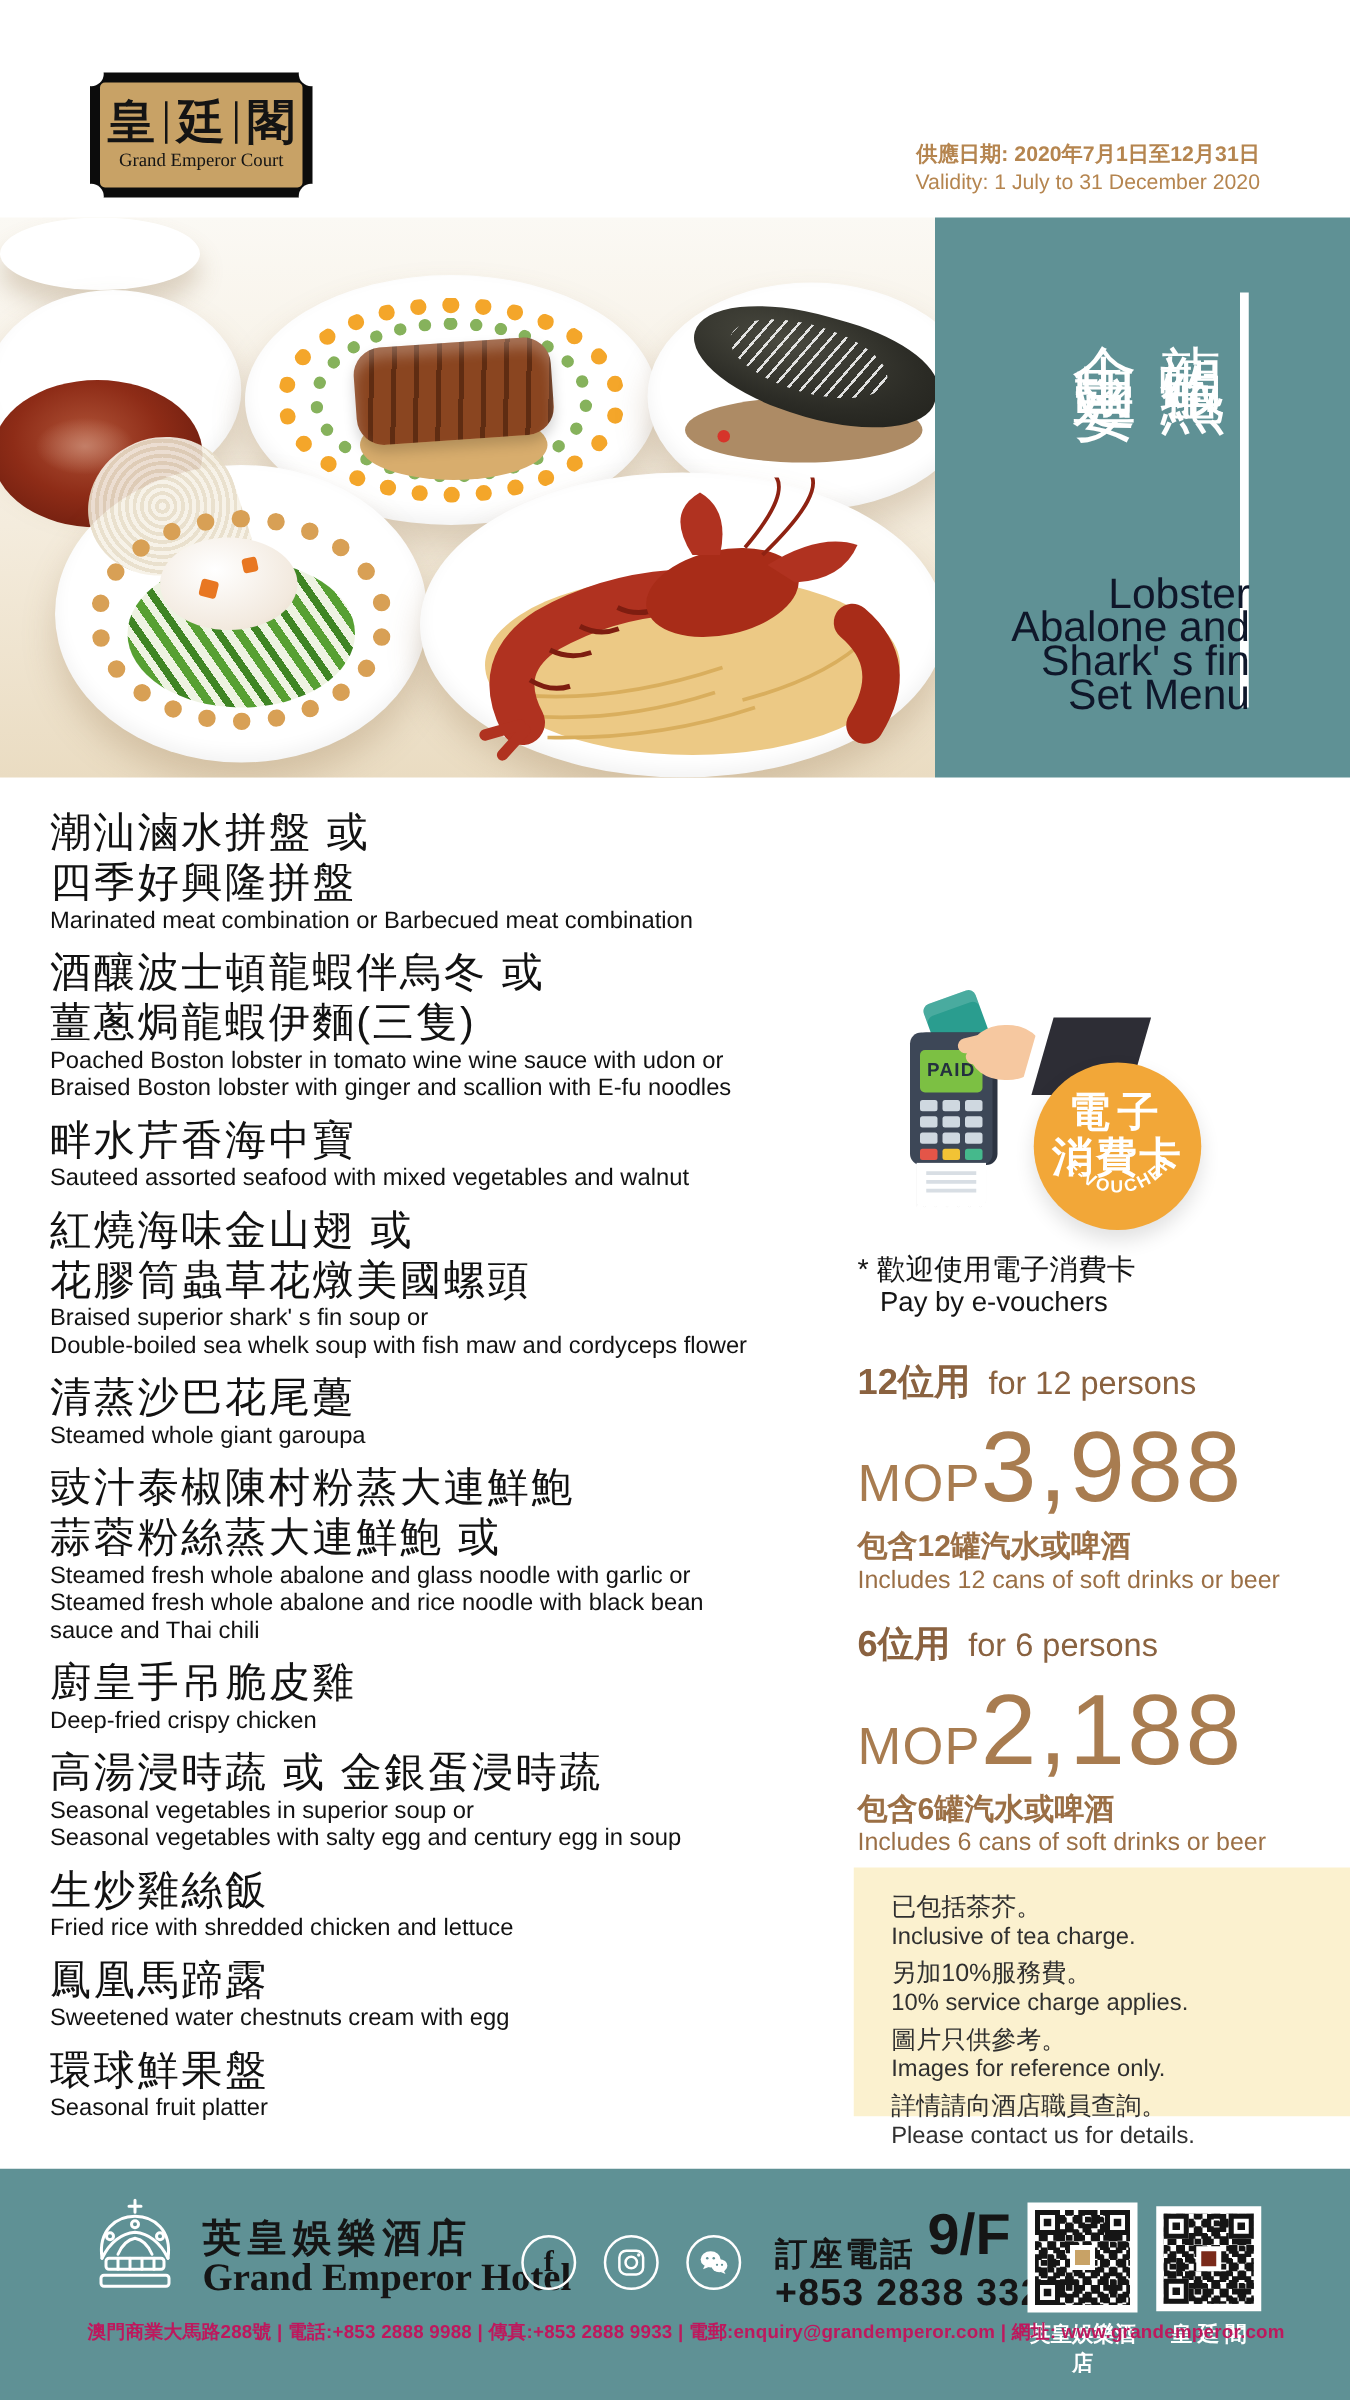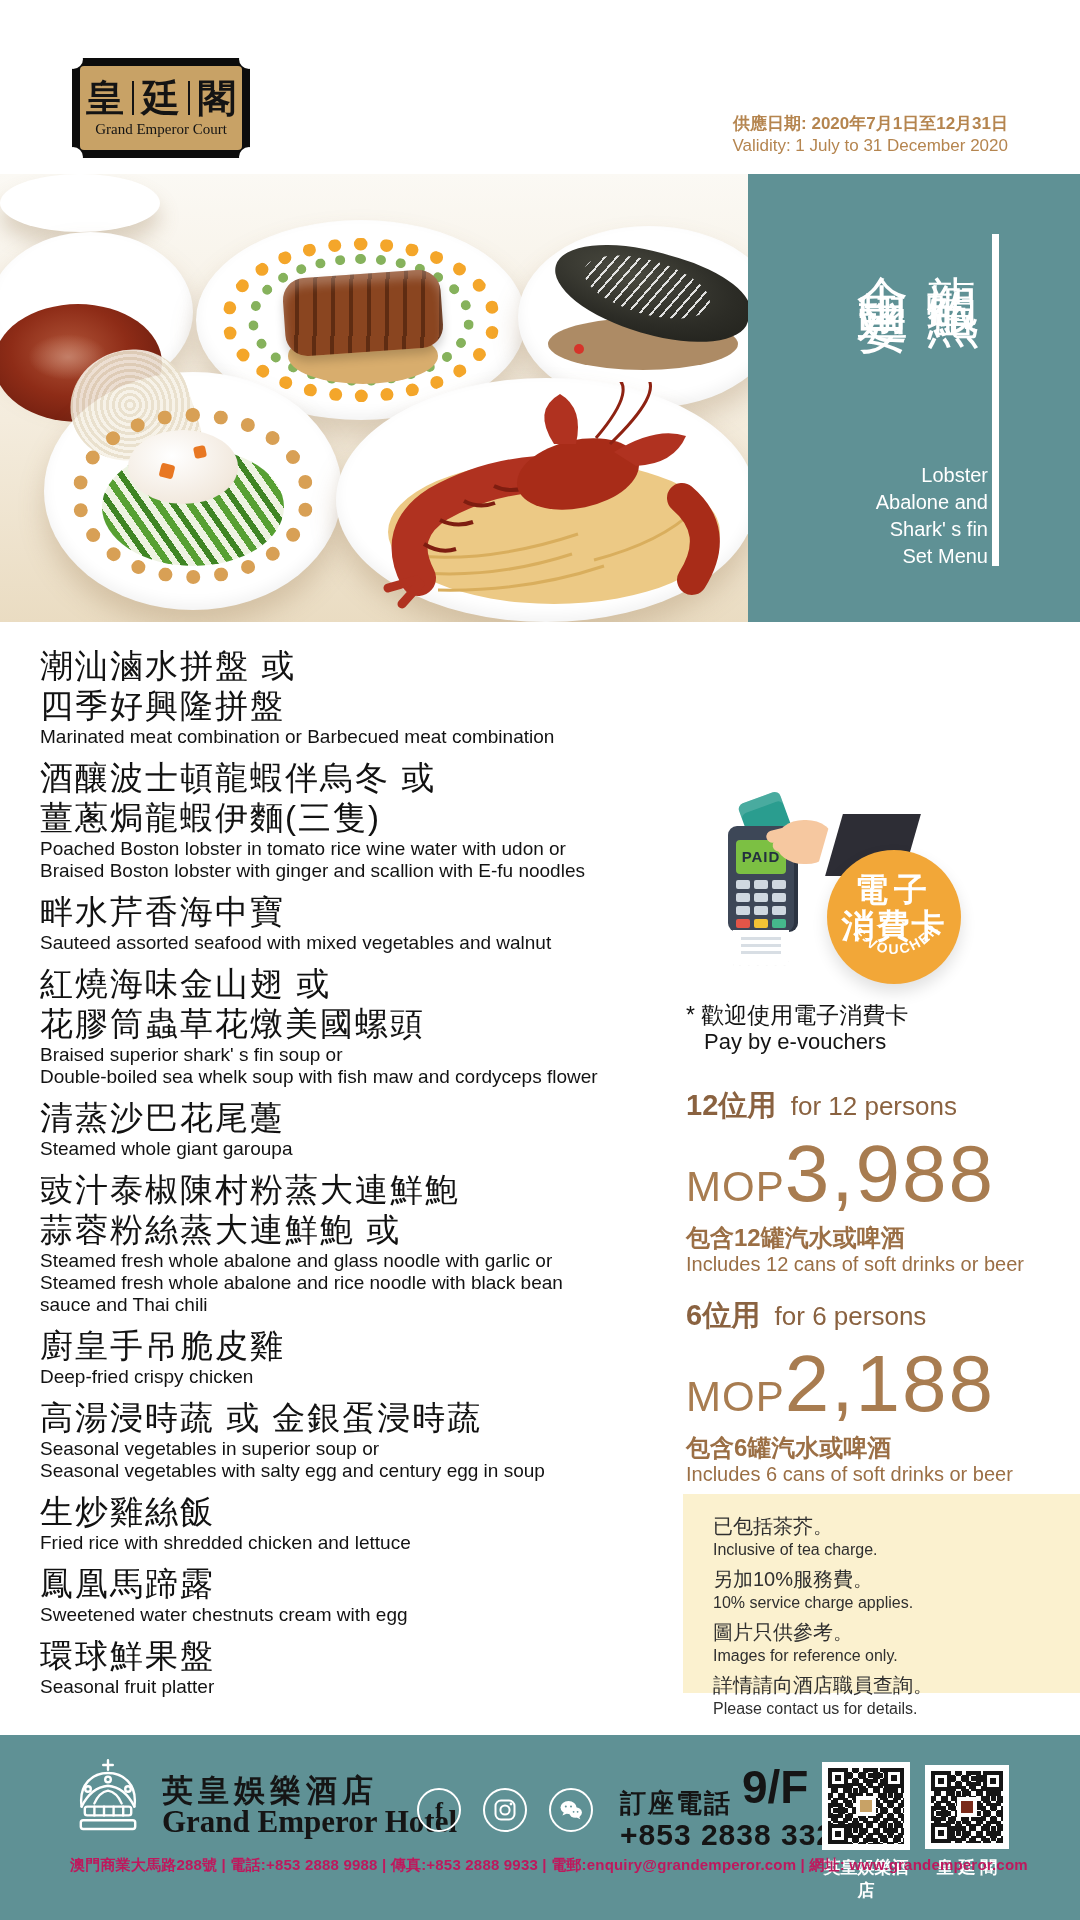--- a/index.html
+++ b/index.html
@@ -66,21 +66,21 @@
     background:repeating-radial-gradient(circle at 50% 50%, #f6f1e6 0 3px, #e7ddc8 3px 6px);opacity:.9;transform:rotate(-18deg);}
   .plate-lobster{left:336px;top:204px;width:420px;height:244px;}
   .plate-lobster svg{position:absolute;left:6px;top:4px;}
 
   .hero-panel{position:absolute;left:748px;top:0;width:332px;height:448px;background:#5f9195;}
   .vcol{position:absolute;writing-mode:vertical-rl;text-orientation:upright;color:#fff;
     font-size:52px;letter-spacing:8px;font-weight:500;line-height:54px;}
   .vcol-right{left:178px;top:60px;}
   .vcol-left{left:108px;top:60px;}
   .title-divider{position:absolute;left:244px;top:60px;width:7px;height:332px;background:#fff;}
-  .hero-sub{position:absolute;right:92px;top:288px;text-align:right;color:#ffffff;font-size:20px;line-height:27px;}
+  .hero-sub{position:absolute;right:80px;top:288px;text-align:right;color:#0f172a;font-size:34px;line-height:27px;}
 
   
   .menu{position:absolute;left:40px;top:646px;width:645px;}
   .menu-item{margin-bottom:10px;}
   .mi-zh{font-size:33px;line-height:40px;letter-spacing:2px;color:#121212;font-weight:500;}
   .mi-en{font-size:19px;line-height:22px;color:#121212;}
 
   
   .ev-art{position:absolute;left:696px;top:790px;width:370px;height:215px;}
   .pos{position:absolute;left:32px;top:36px;width:66px;height:106px;background:#3d4757;border-radius:9px;
@@ -122,21 +122,21 @@
   .price-row .cur{font-size:42px;letter-spacing:1px;}
   .price-row .num{font-size:80px;letter-spacing:2px;}
   .inc-zh{font-size:24px;font-weight:700;color:#9b6f45;margin-top:4px;line-height:28px;}
   .inc-en{font-size:20px;color:#9b6f45;line-height:24px;}
 
   
   .notes{position:absolute;left:683px;top:1494px;width:397px;height:199px;background:#fbf1cf;
     box-sizing:border-box;padding:20px 14px 0 30px;color:#2f2f2f;}
   .note-row{margin-bottom:6px;}
   .note-zh{font-size:20px;line-height:24px;}
-  .note-en{font-size:16px;line-height:23px;}
+  .note-en{font-size:19px;line-height:23px;}
 
   
   .footer{position:absolute;left:0;top:1735px;width:1080px;height:185px;background:#5f9195;color:#fff;}
   .crown{position:absolute;left:64px;top:1756px;width:88px;height:82px;}
   .hotel-zh{position:absolute;left:162px;top:1770px;font-size:31px;font-weight:700;letter-spacing:5px;}
   .hotel-en{position:absolute;left:162px;top:1804px;font-family:"Liberation Serif",serif;font-size:31px;font-weight:700;}
   .soc{position:absolute;width:40px;height:40px;border:2px solid #fff;border-radius:50%;top:1788px;
     display:flex;align-items:center;justify-content:center;}
   .soc-fb{left:417px;font-size:24px;font-weight:700;font-family:"Liberation Serif",serif;}
   .soc-ig{left:483px;} .soc-wc{left:549px;}
@@ -243,21 +243,21 @@
 
   <div class="menu">
     <div class="menu-item">
       <div class="mi-zh">潮汕滷水拼盤 或</div>
       <div class="mi-zh">四季好興隆拼盤</div>
       <div class="mi-en">Marinated meat combination or Barbecued meat combination</div>
     </div>
     <div class="menu-item">
       <div class="mi-zh">酒釀波士頓龍蝦伴烏冬 或</div>
       <div class="mi-zh">薑蔥焗龍蝦伊麵(三隻)</div>
-      <div class="mi-en">Poached Boston lobster in tomato rice wine water with udon or</div>
+      <div class="mi-en">Poached Boston lobster in tomato wine wine sauce with udon or</div>
       <div class="mi-en">Braised Boston lobster with ginger and scallion with E-fu noodles</div>
     </div>
     <div class="menu-item">
       <div class="mi-zh">畔水芹香海中寶</div>
       <div class="mi-en">Sauteed assorted seafood with mixed vegetables and walnut</div>
     </div>
     <div class="menu-item">
       <div class="mi-zh">紅燒海味金山翅 或</div>
       <div class="mi-zh">花膠筒蟲草花燉美國螺頭</div>
       <div class="mi-en">Braised superior shark' s fin soup or</div>

